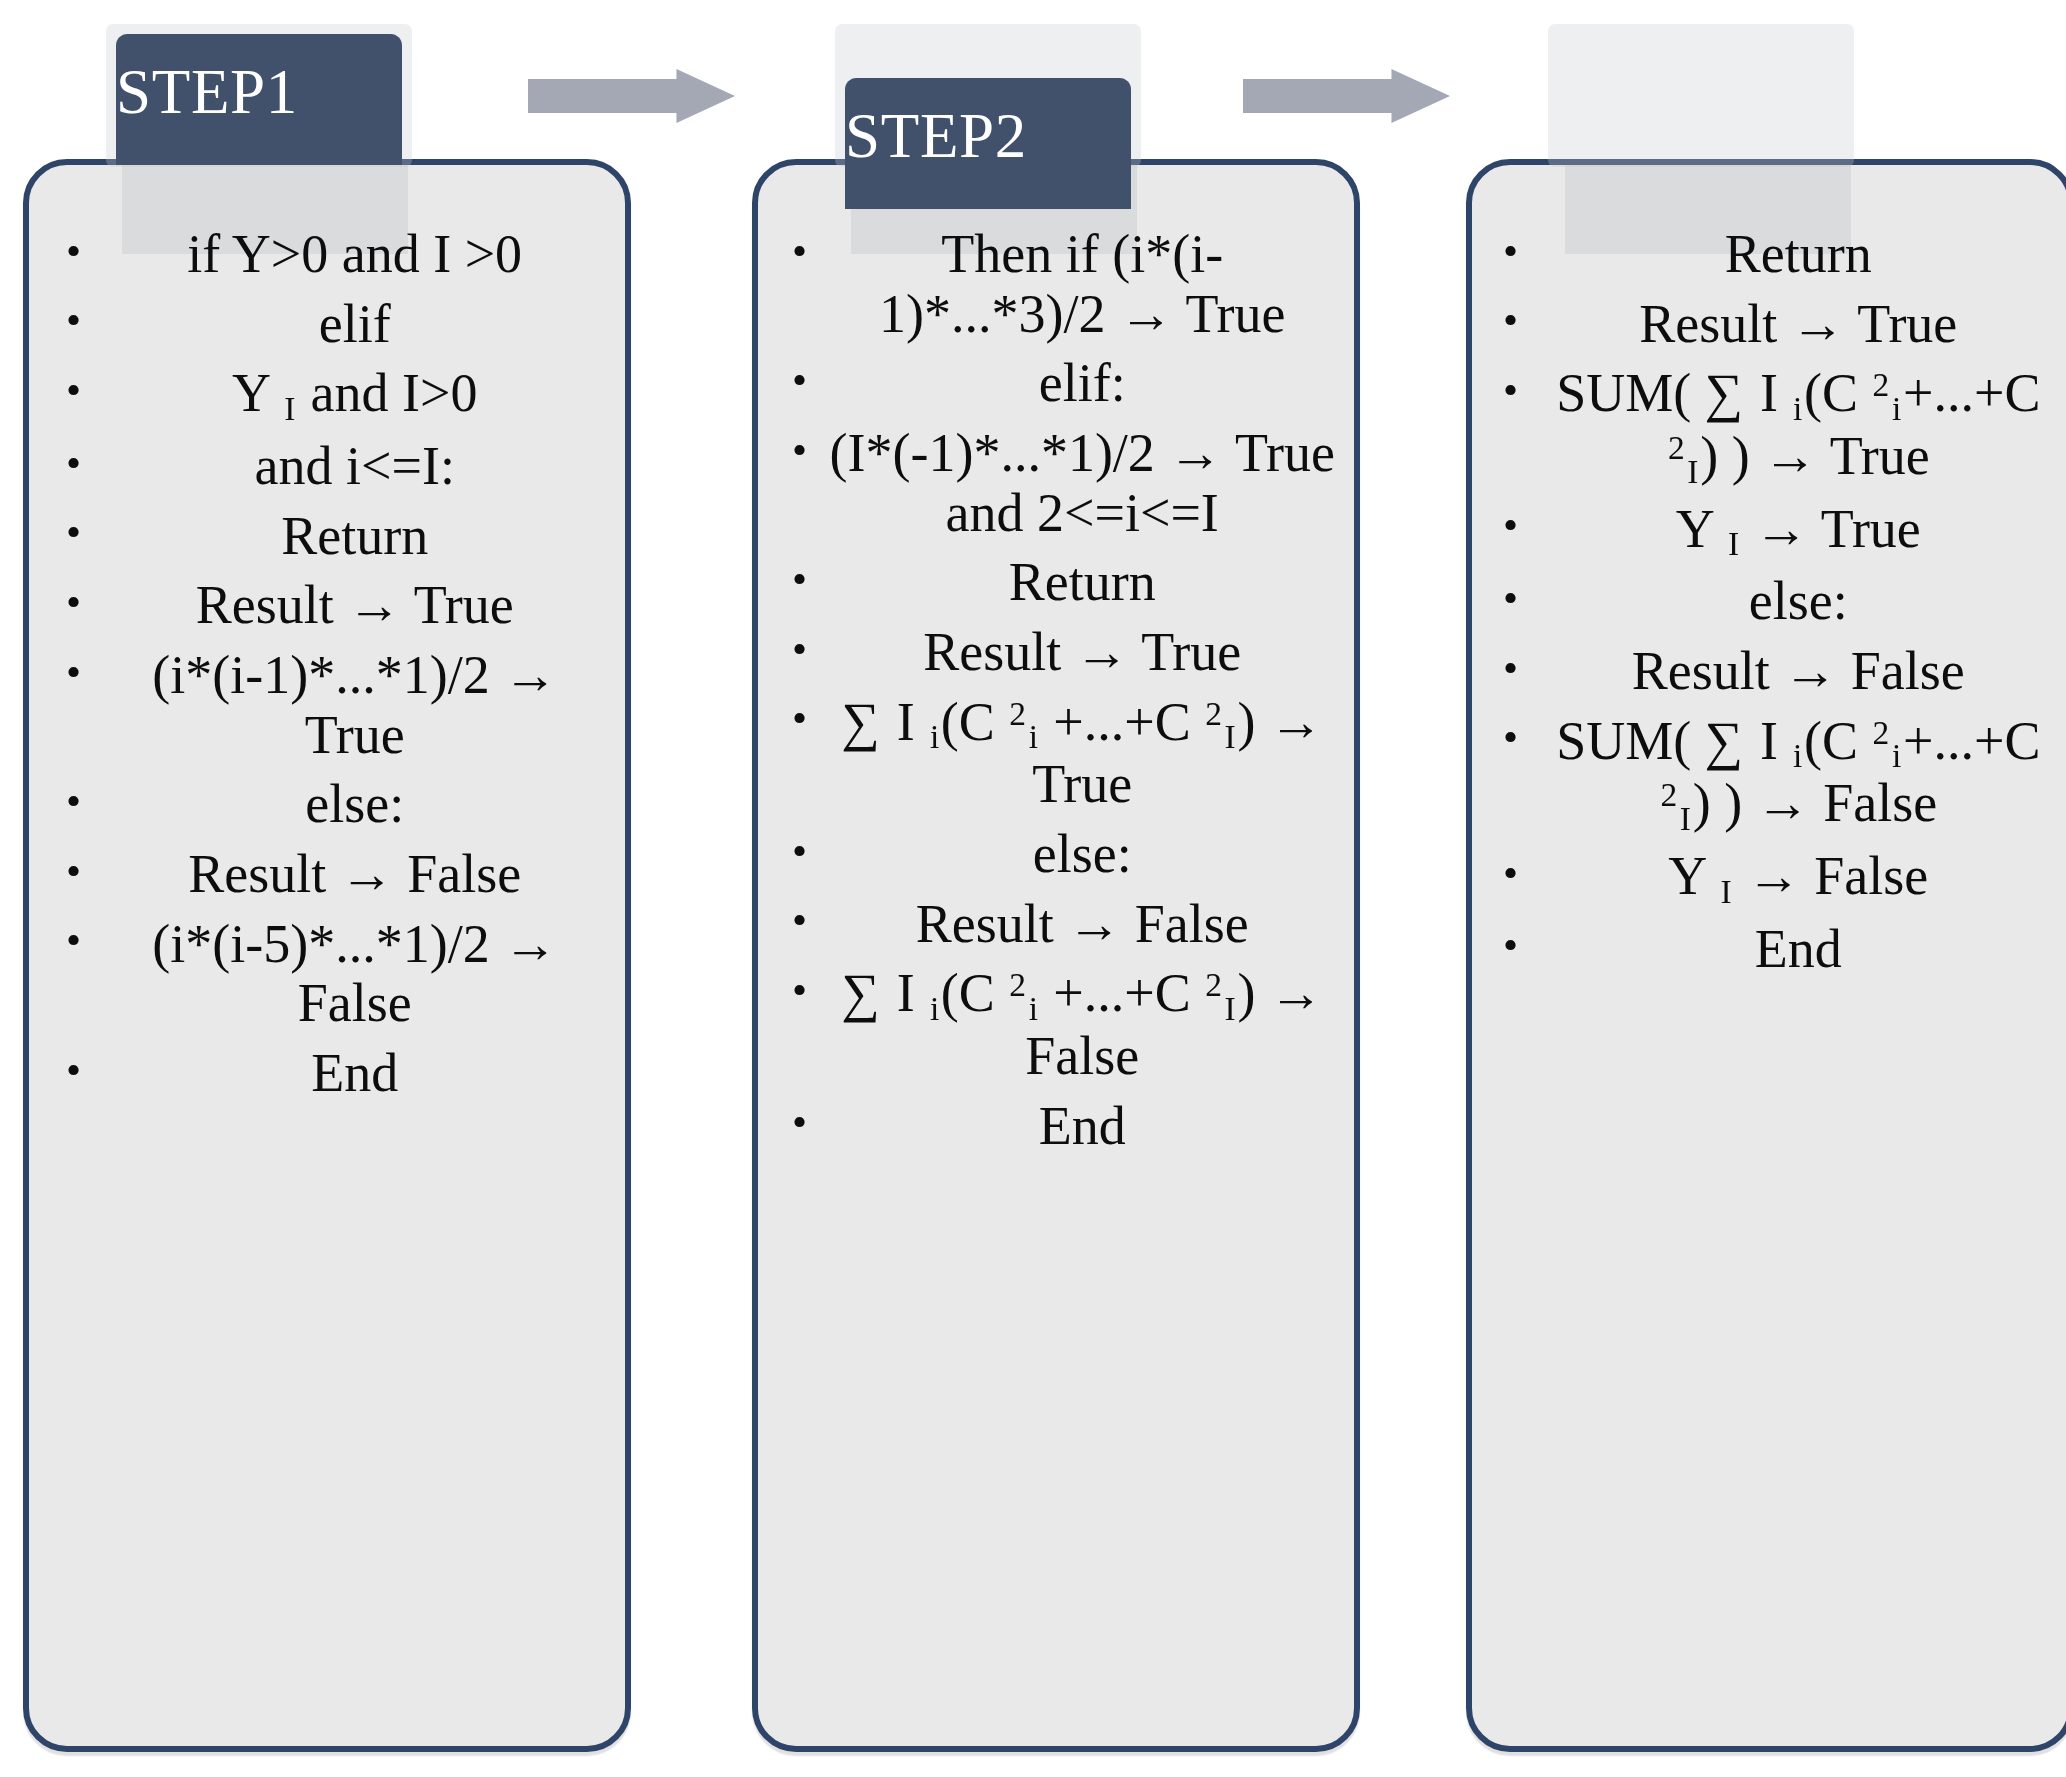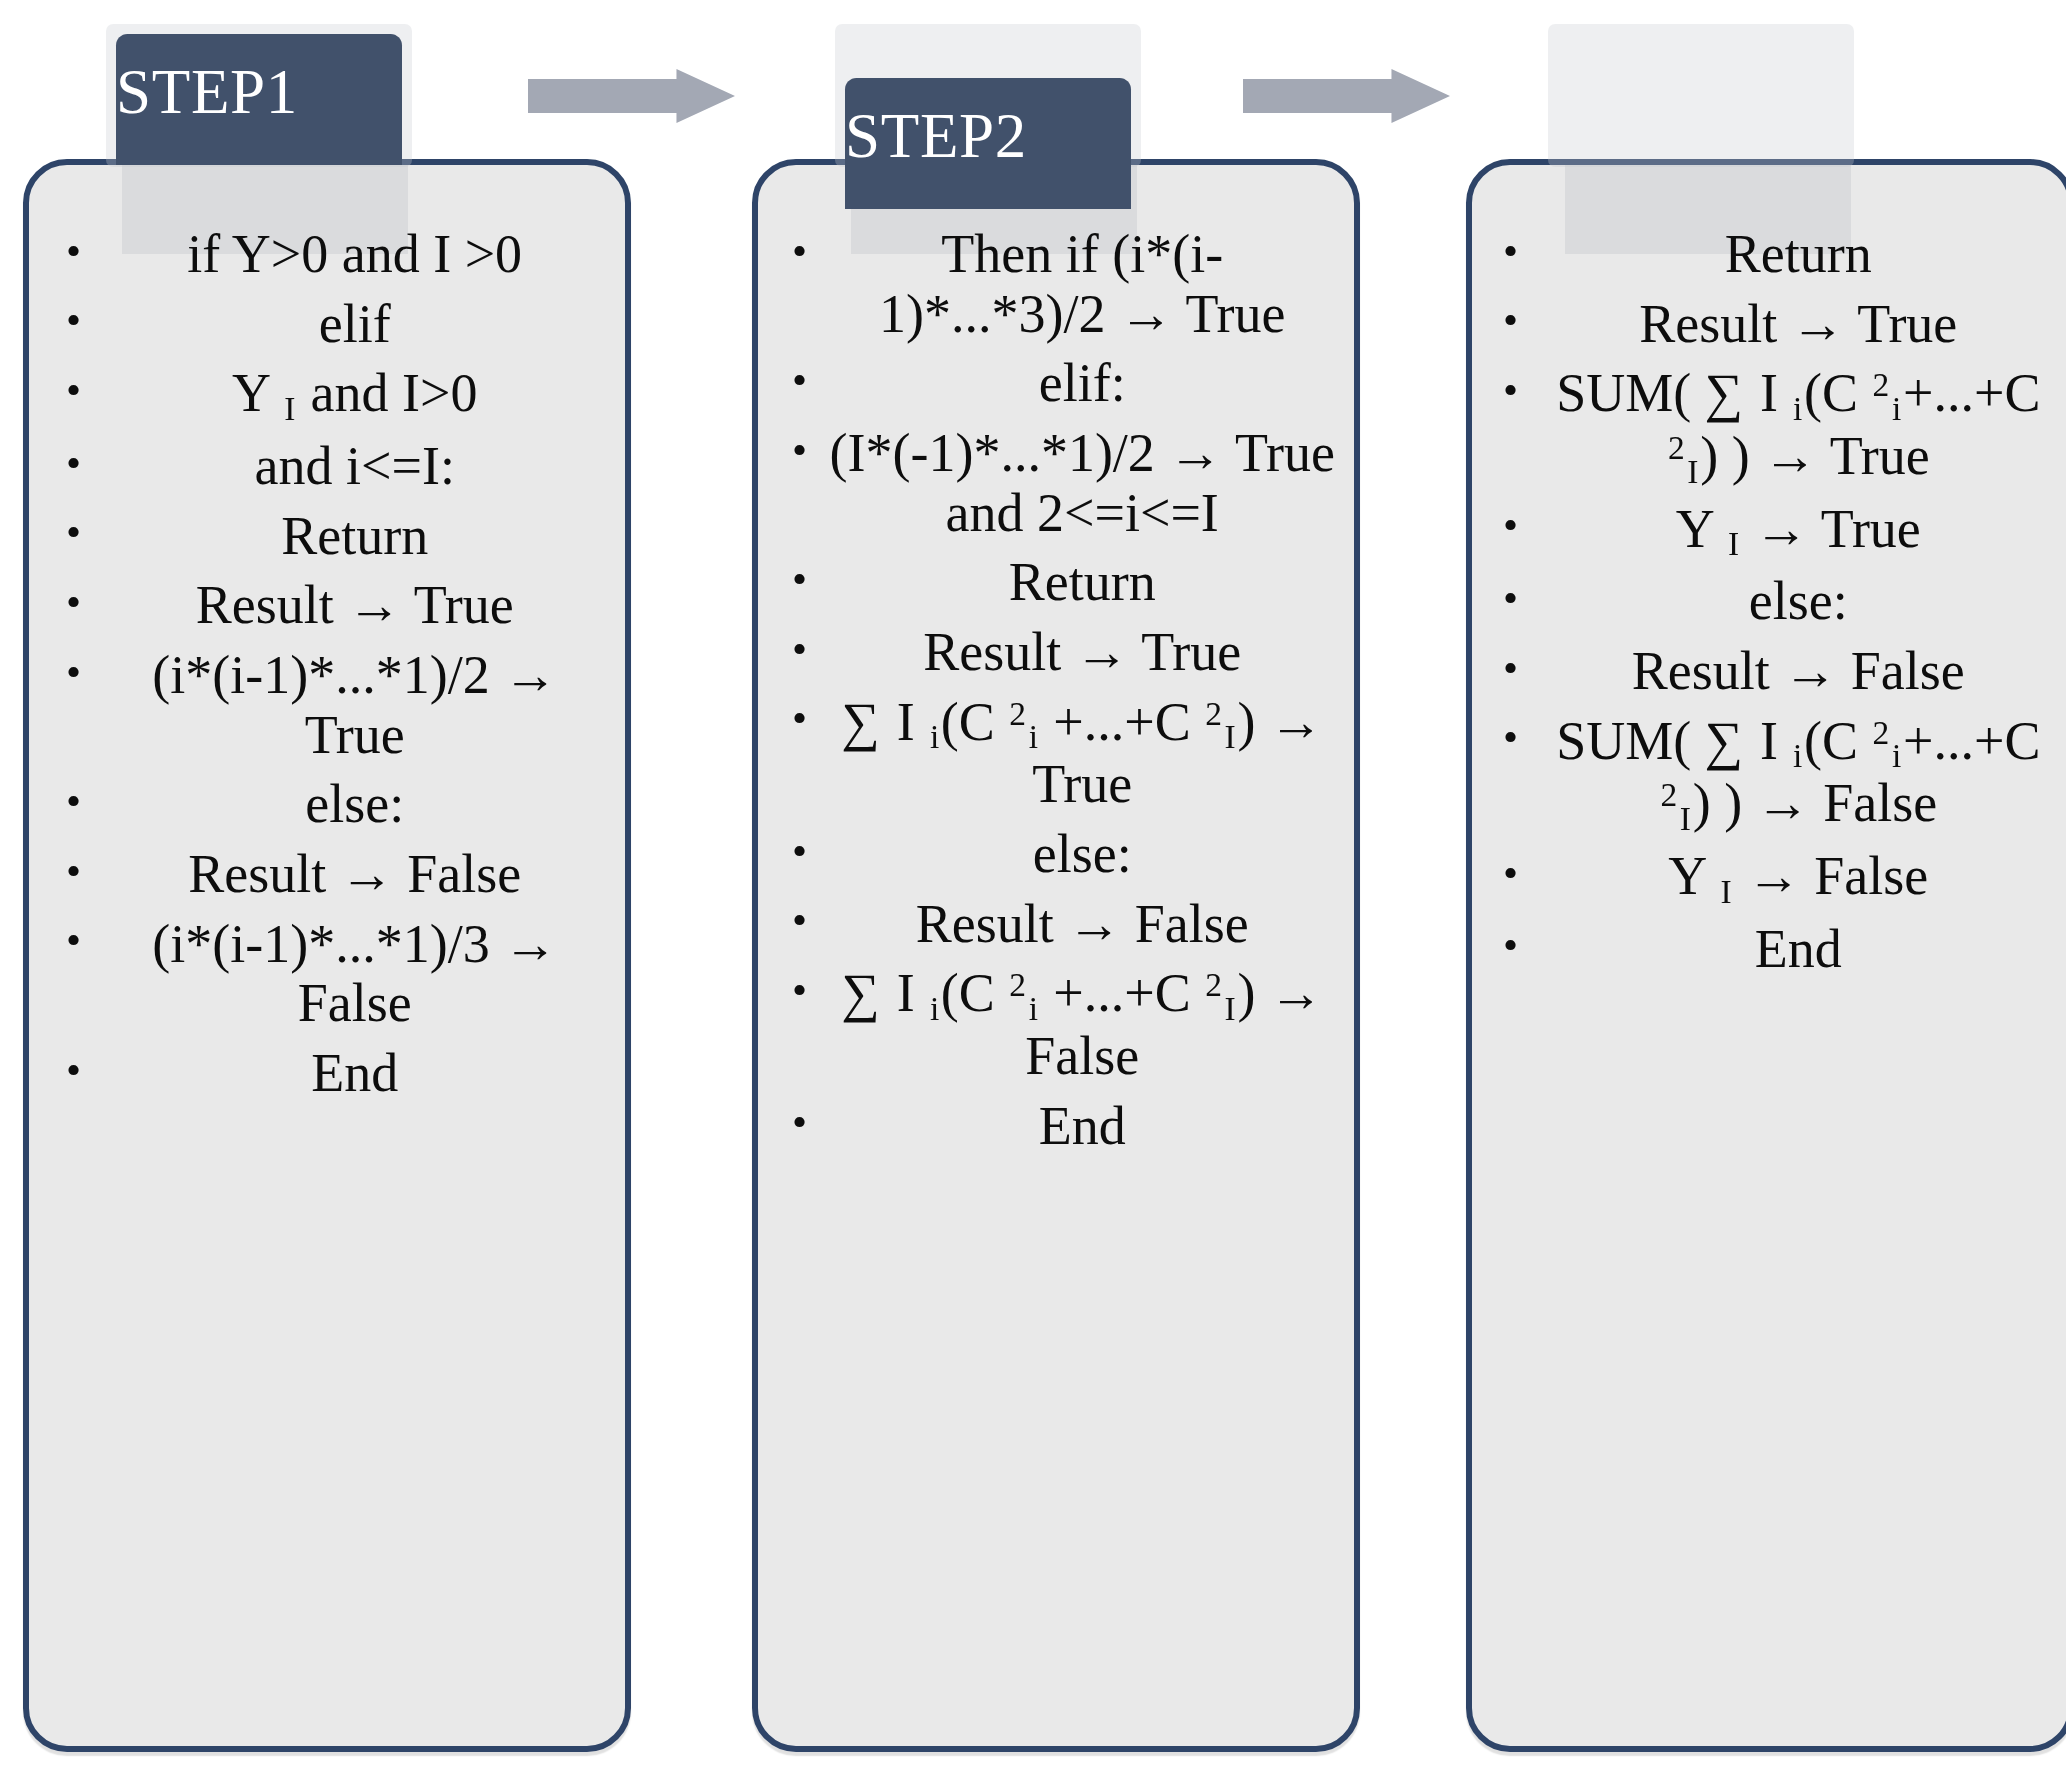--- a/index.html
+++ b/index.html
@@ -140,21 +140,21 @@
     <ul class="bullets">
         <li>if Y&gt;0 and I &gt;0</li>
         <li>elif</li>
         <li>Y <sub>I</sub> and I&gt;0</li>
         <li>and i&lt;=I:</li>
         <li>Return</li>
         <li>Result → True</li>
         <li>(i*(i-1)*...*1)/2 → True</li>
         <li>else:</li>
         <li>Result → False</li>
-        <li>(i*(i-1)*...*1)/3 → False</li>
+        <li>(i*(i-5)*...*1)/2 → False</li>
         <li>End</li>
       </ul>
   </div>
   <div class="tab" id="tab1">STEP1</div>
 
   <div class="arrow" id="arrow1">
     <svg viewBox="0 0 290 76" preserveAspectRatio="none">
       <polygon points="0,14 208,14 208,0 290,38 208,76 208,62 0,62" fill="#A3A8B4"></polygon>
     </svg>
   </div>

